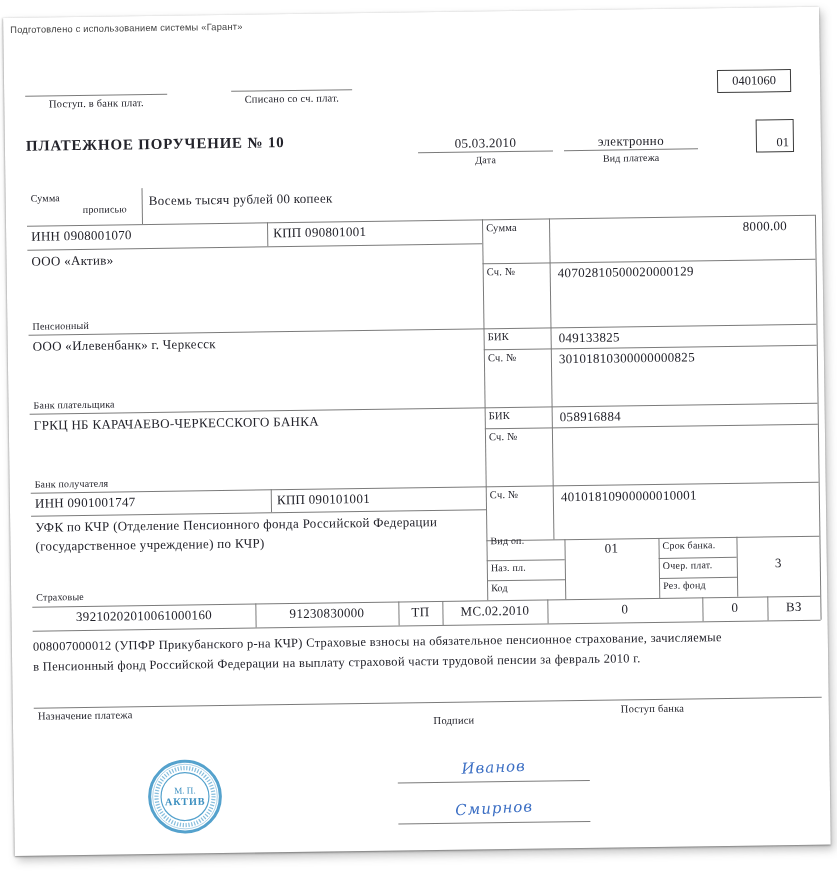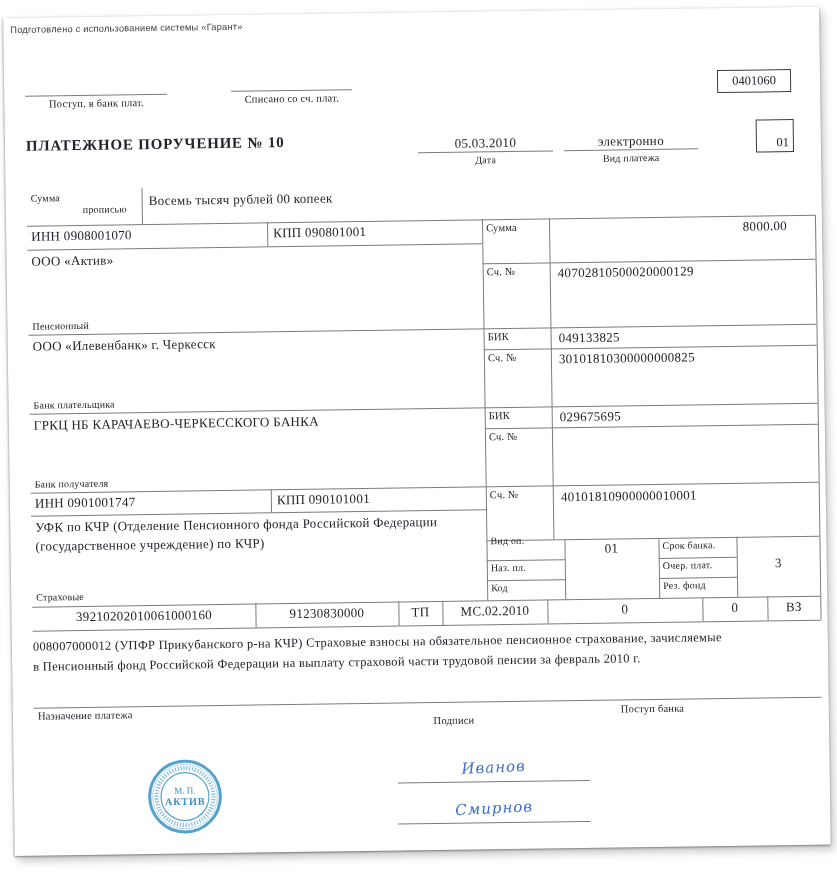--- a/index.html
+++ b/index.html
@@ -100,21 +100,21 @@
 
   <div class="el lbl2" style="left:489px;top:229px;">Сумма</div>
   <div class="el t rt" style="left:560px;top:229px;width:230px;">8000.00</div>
   <div class="el lbl2" style="left:489px;top:273px;">Сч. №</div>
   <div class="el t" style="left:560px;top:273px;">40702810500020000129</div>
   <div class="el lbl2" style="left:489px;top:338px;">БИК</div>
   <div class="el t" style="left:560px;top:338px;">049133825</div>
   <div class="el lbl2" style="left:489px;top:359px;">Сч. №</div>
   <div class="el t" style="left:560px;top:359px;">30101810300000000825</div>
   <div class="el lbl2" style="left:489px;top:417px;">БИК</div>
-  <div class="el t" style="left:560px;top:417px;">029675695</div>
+  <div class="el t" style="left:560px;top:417px;">058916884</div>
   <div class="el lbl2" style="left:489px;top:438px;">Сч. №</div>
   <div class="el lbl2" style="left:489px;top:496px;">Сч. №</div>
   <div class="el t" style="left:560px;top:497px;">40101810900000010001</div>
 
   <div class="el lbl" style="left:489px;top:542px;">Вид оп.</div>
   <div class="el t ctr" style="left:563px;top:549px;width:94px;">01</div>
   <div class="el lbl" style="left:661px;top:549px;">Срок банка.</div>
   <div class="el lbl" style="left:489px;top:569px;">Наз. пл.</div>
   <div class="el lbl" style="left:661px;top:569px;">Очер. плат.</div>
   <div class="el t ctr" style="left:735px;top:566px;width:83px;">3</div>

